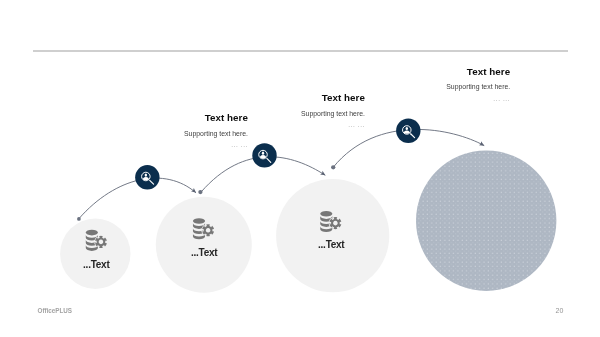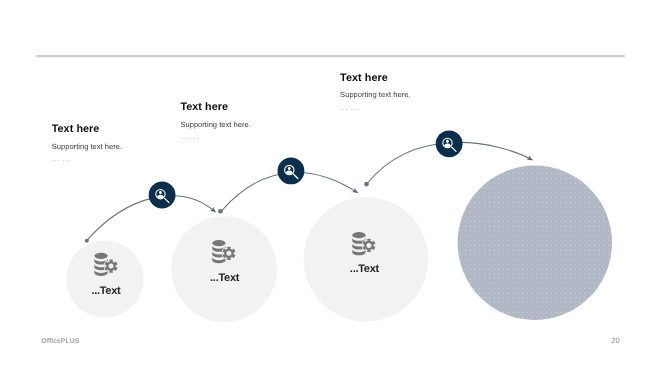--- a/index.html
+++ b/index.html
@@ -4,21 +4,21 @@
 <title>Slide</title>
 <style>
   html,body{margin:0;padding:0;}
   body{width:600px;height:337px;background:#ffffff;font-family:"Liberation Sans",sans-serif;overflow:hidden;}
   .slide{position:relative;width:600px;height:337px;background:#fff;}
   .divider{position:absolute;left:33px;top:50px;width:534.5px;height:1.6px;background:#cfcfcf;}
   .footer-brand{position:absolute;left:37.6px;top:307.3px;font-size:6.3px;font-weight:bold;color:#a3a3a3;letter-spacing:-0.02px;}
   .footer-page{position:absolute;left:555.6px;top:307.3px;font-size:7px;color:#949494;}
   svg.canvas{position:absolute;left:0;top:0;width:600px;height:337px;}
   .circle-label{position:absolute;font-size:10px;font-weight:bold;color:#262626;letter-spacing:-0.25px;line-height:10px;}
-  .textblock{position:absolute;text-align:left;}
+  .textblock{position:absolute;text-align:right;}
   .tb-title{font-size:9.8px;font-weight:bold;color:#0d0d0d;letter-spacing:0.06px;line-height:10px;}
   .tb-sub{font-size:6.9px;color:#3d3d3d;line-height:8px;margin-top:6.5px;}
   .tb-dots{font-size:6.5px;color:#a6a6a6;letter-spacing:0.6px;line-height:7px;margin-top:3.5px;}
 </style>
 </head>
 <body>
 
 <div class="slide">
   <div class="divider"></div>
 

